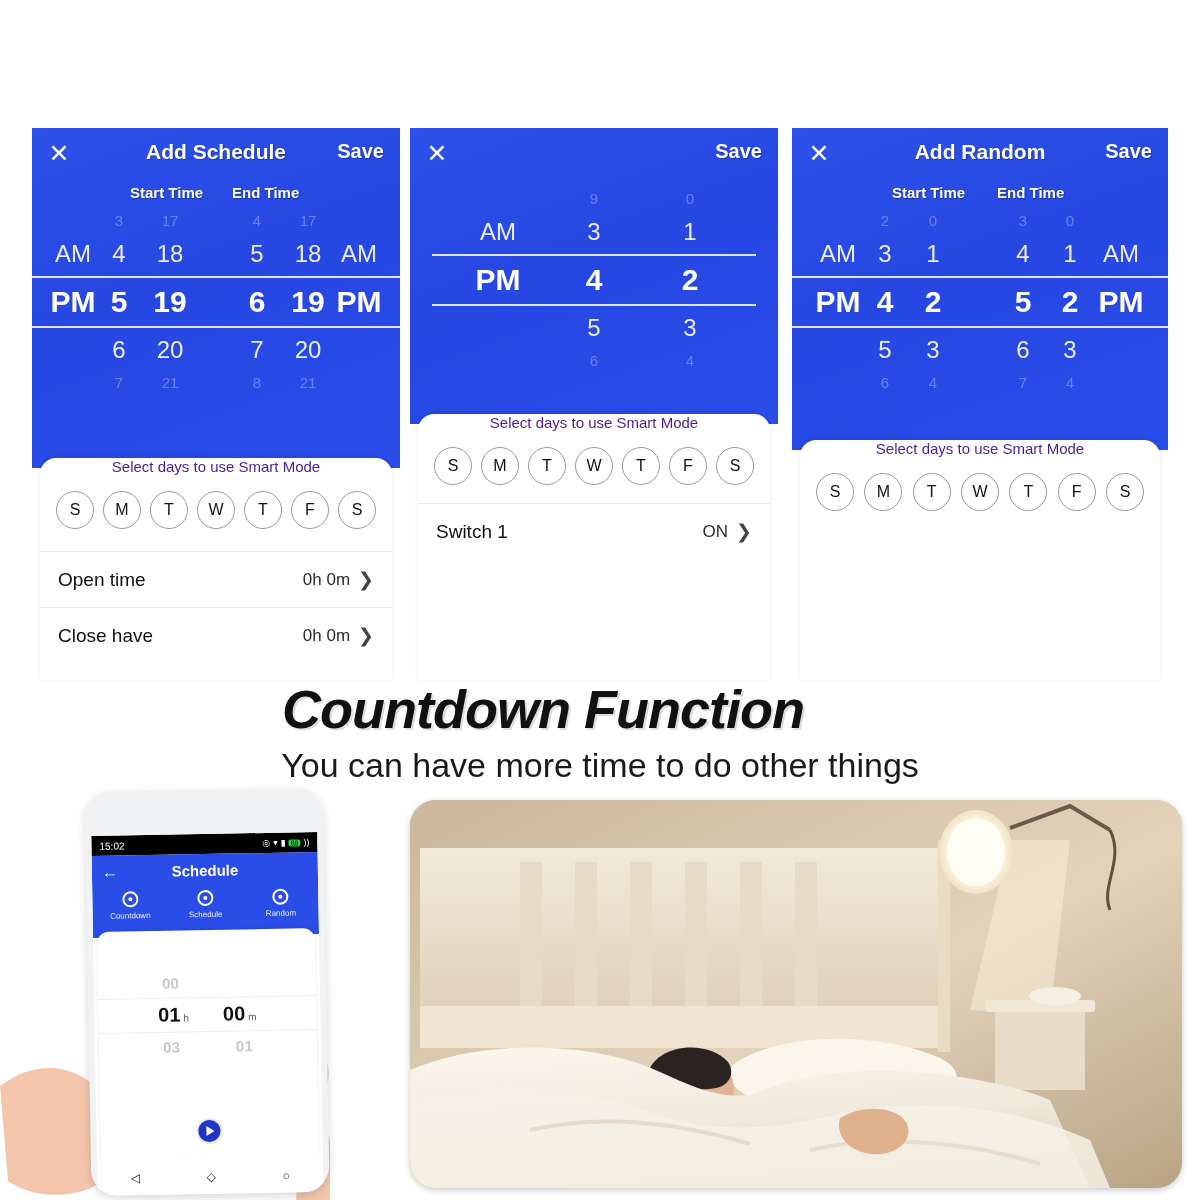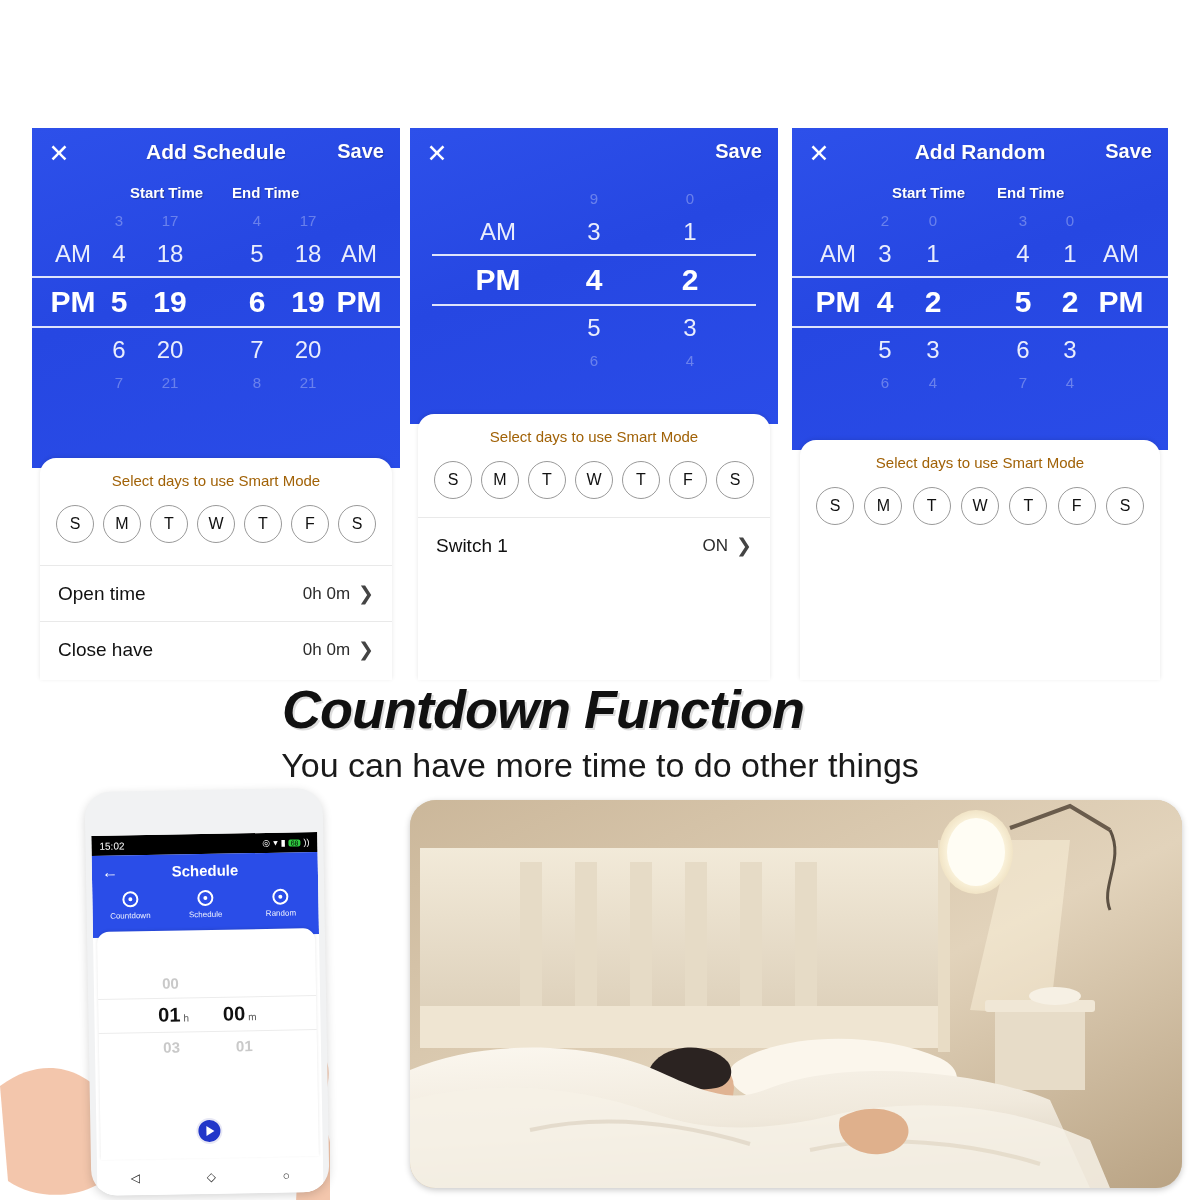--- a/index.html
+++ b/index.html
@@ -79,22 +79,22 @@
   .half  { flex: 1; position: relative; }
 
   
   .sheet {
     position: absolute;
     background: #ffffff;
     border-radius: 16px 16px 0 0;
     box-shadow: 0 -1px 4px rgba(0,0,0,.10);
   }
   .sheet .smart-hd {
-    text-align: center; color: #a16207; font-size: 15px;
-    padding-top: 14px; padding-bottom: 12px;
+    text-align: center; color: #4c1d95; font-size: 15px;
+    padding-bottom: 12px;
   }
   .days { display: flex; justify-content: space-between; padding: 4px 16px 0; }
   .day {
     width: 38px; height: 38px; border-radius: 50%;
     border: 1px solid #9a9a9a; color: #111;
     font-size: 16px; display: flex; align-items: center; justify-content: center;
     background: #fff;
   }
   .rowitem {
     display: flex; align-items: center; justify-content: space-between;

